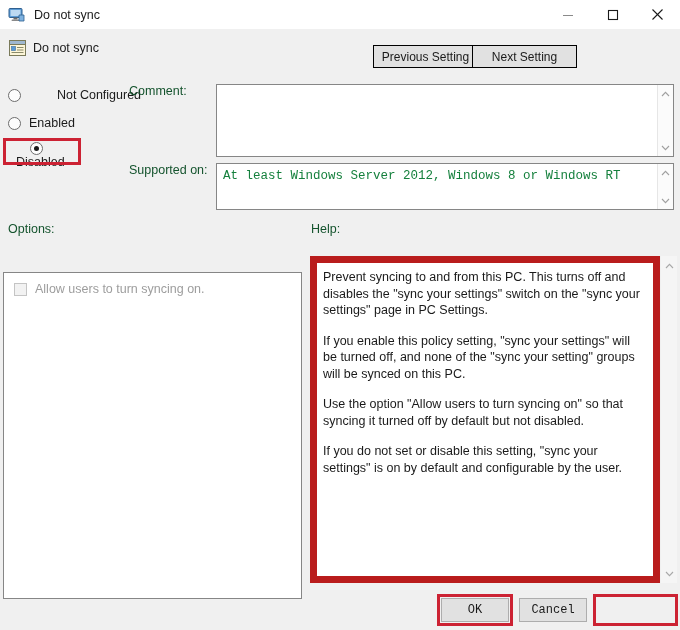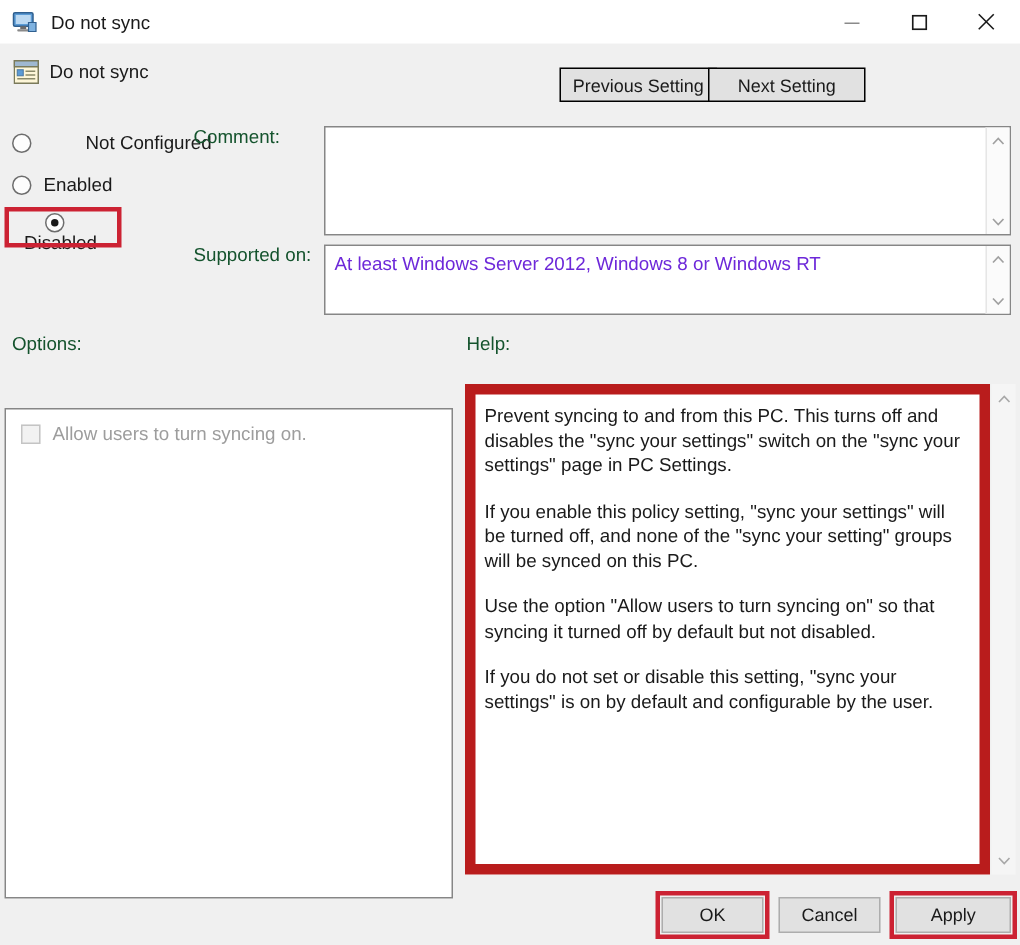--- a/index.html
+++ b/index.html
@@ -149,23 +149,24 @@
     box-sizing: border-box;
     display: flex;
   }
   #box-comment      { left: 216px; top: 84px;  width: 458px; height: 73px; }
   #box-supported-on { left: 216px; top: 163px; width: 458px; height: 47px; }
 
   .textbox-content {
     flex: 1 1 auto;
     padding: 4px 6px;
     font-size: 12.5px;
-    color: #6d28d9;
+    color: #15803d;
     line-height: 16px;
     overflow: hidden;
+    font-family: Liberation Mono, monospace;
   }
   .sb-vert {
     flex: none;
     width: 16px;
     background: #fbfbfb;
     border-left: 1px solid #e6e6e6;
     display: flex;
     flex-direction: column;
     justify-content: space-between;
     align-items: center;
@@ -235,21 +236,21 @@
     box-sizing: border-box;
   }
 
   
   .footbtn {
     position: absolute;
     top: 598px;
     height: 24px;
     background: #e1e1e1;
     border: 1px solid #adadad;
-    font-family: Liberation Sans, sans-serif;
+    font-family: Liberation Mono, monospace;
     font-size: 12px;
     color: #1a1a1a;
     padding: 0;
     box-sizing: border-box;
   }
   #btn-ok     { left: 441px; width: 68px; }
   #btn-cancel { left: 519px; width: 68px; }
   #btn-apply  { left: 597px; width: 77px; }
 </style>
 </head>
@@ -375,19 +376,18 @@
     </span>
     <span class="sb-arrow">
       <svg width="9" height="6" viewBox="0 0 9 6">
           <polyline points="1,1 4.5,4.7 8,1" fill="none" stroke="#a8a8a8" stroke-width="1.1"></polyline>
         </svg>
     </span>
   </div>
 
   <button class="footbtn" id="btn-ok">OK</button>
   <button class="footbtn" id="btn-cancel">Cancel</button>
-  <button class="footbtn" id="btn-apply">Apply</button>
 
   <div class="redbox" id="redbox-disabled" style="border-color: rgb(204, 34, 51);"></div>
   <div class="redbox" id="redbox-ok" style="border-color: rgb(204, 34, 51);"></div>
   <div class="redbox" id="redbox-apply" style="border-color: rgb(204, 34, 51);"></div>
 
 </div>
 
 </body></html>

